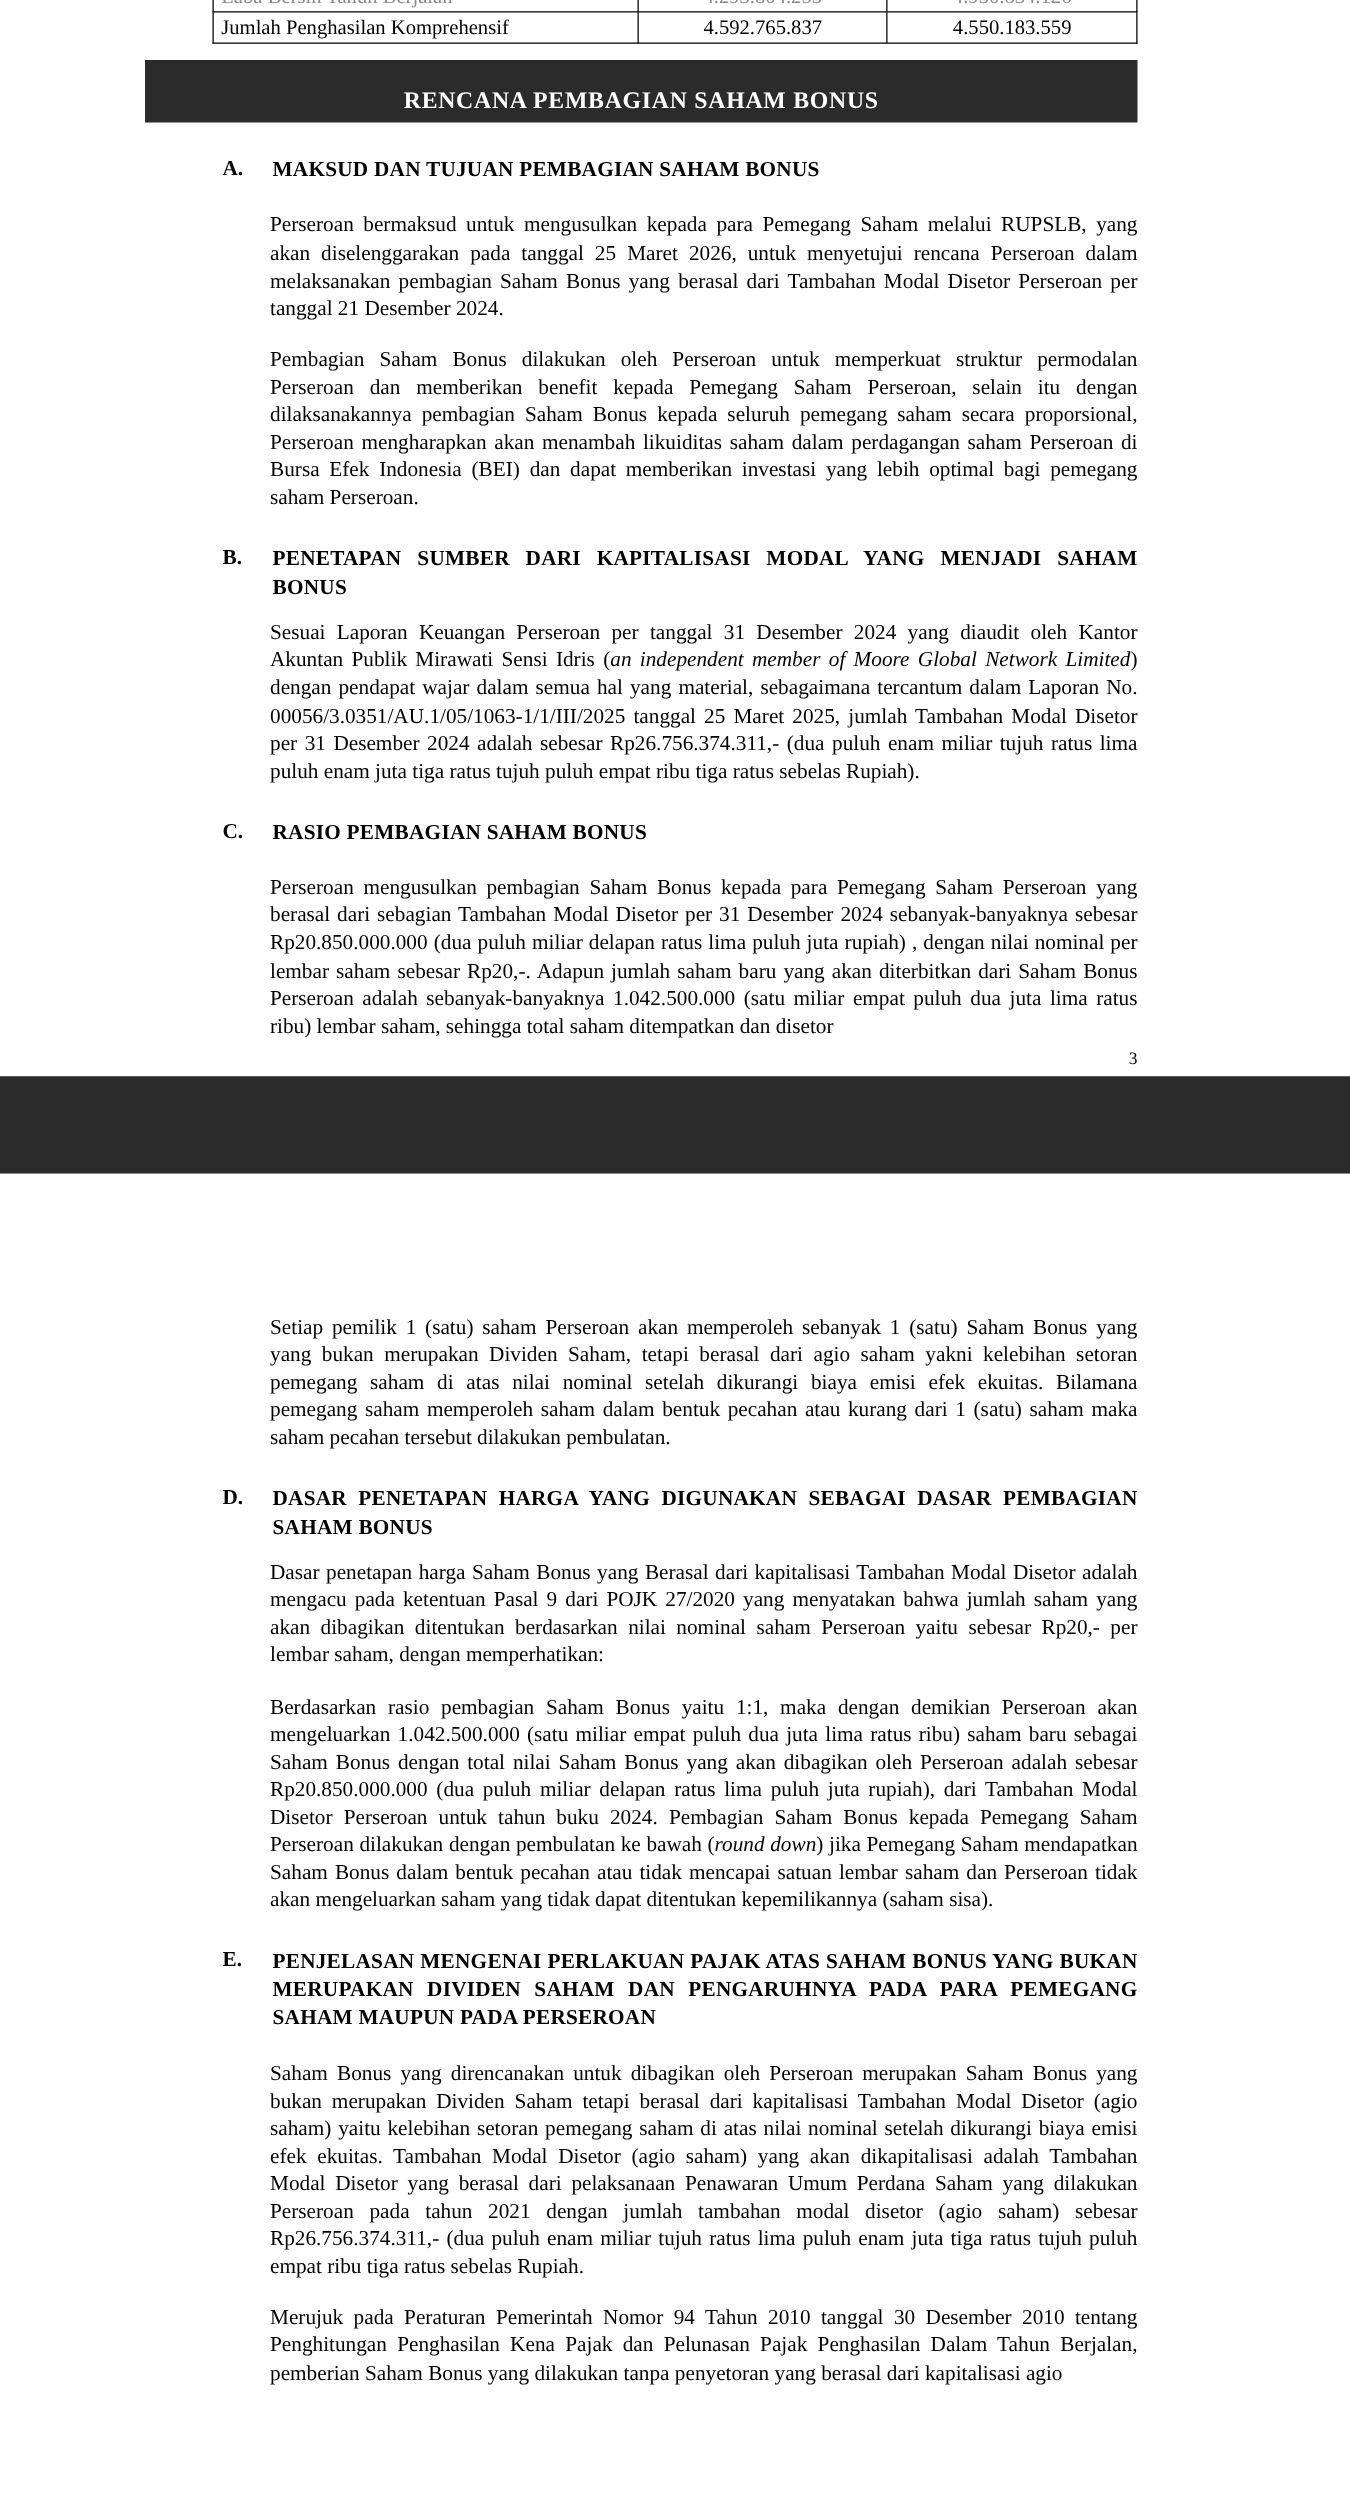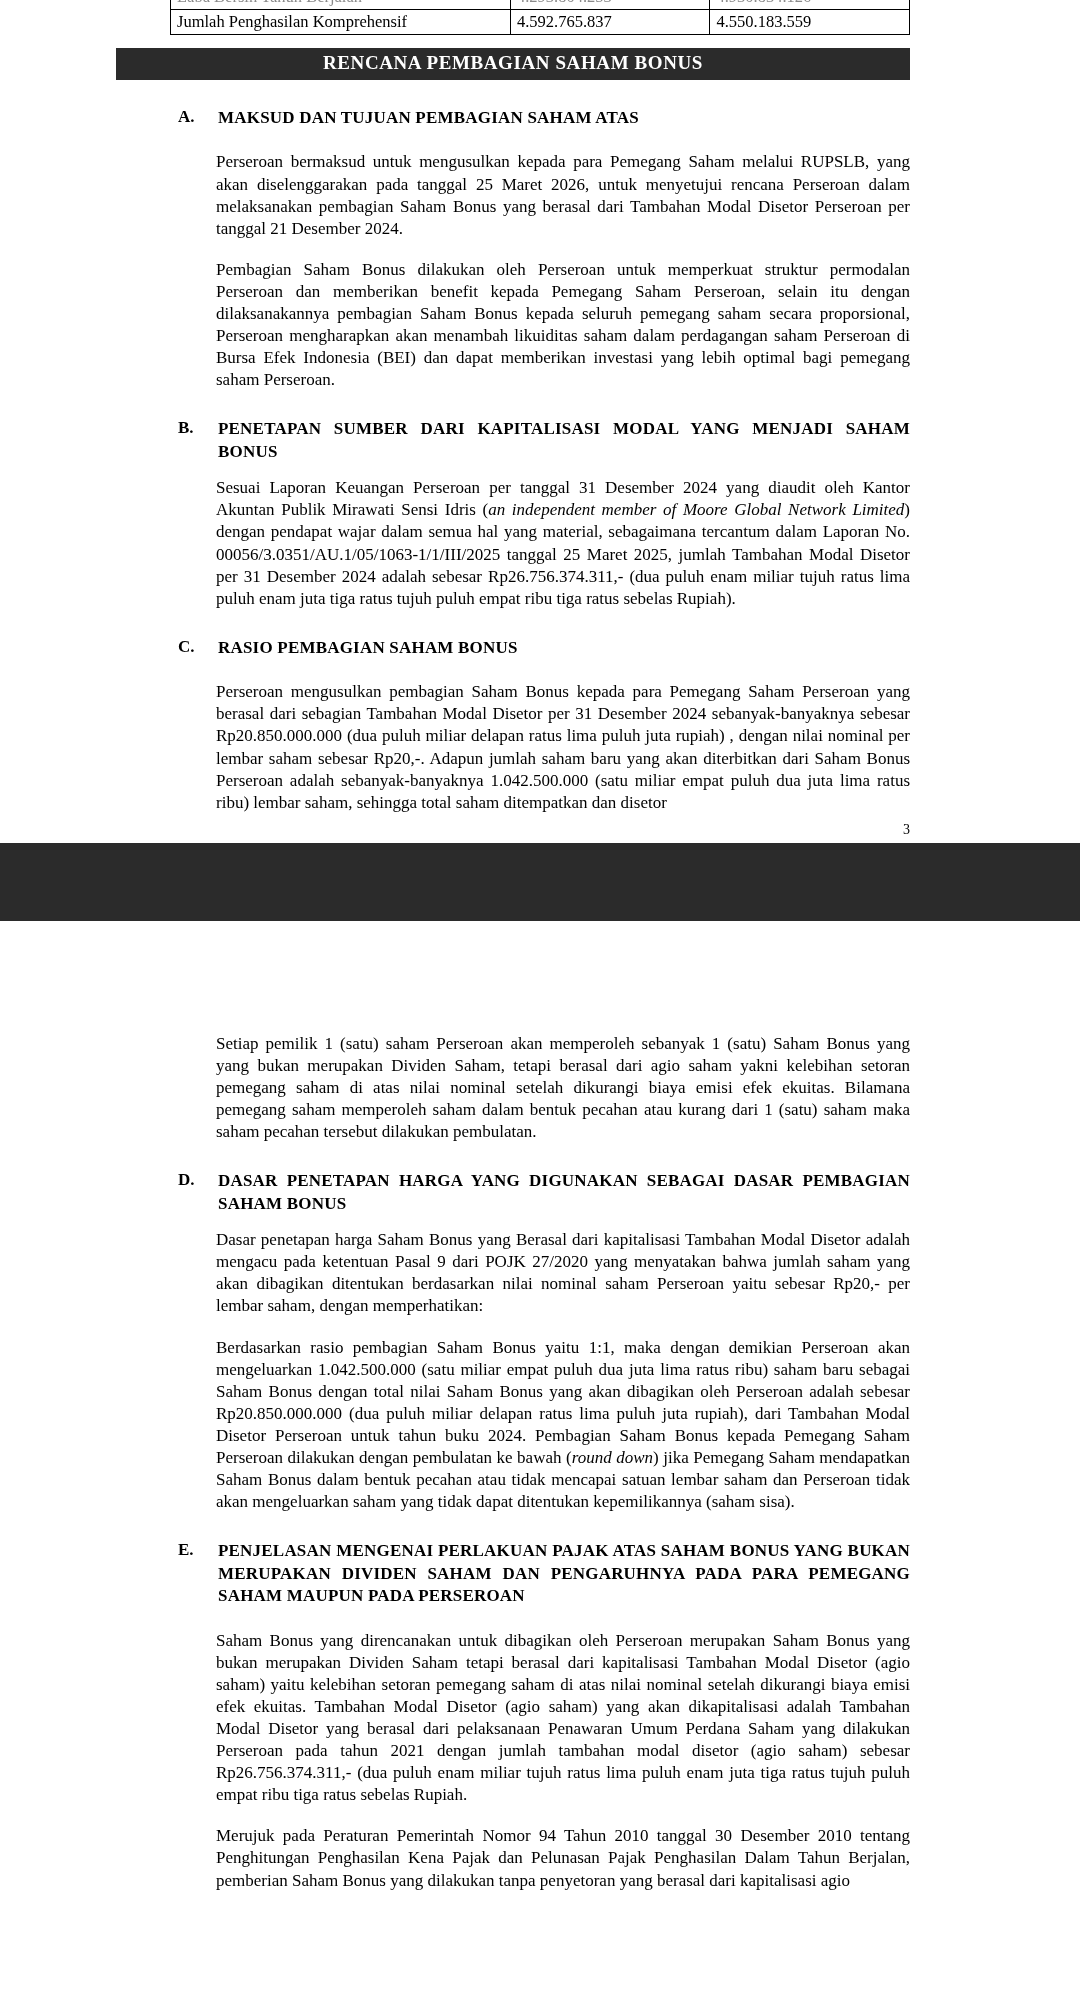--- a/index.html
+++ b/index.html
@@ -35,34 +35,34 @@
   }
   table.fin tr.clipped td {
     height: 9px;
     padding: 0 6px;
     overflow: hidden;
     line-height: 9px;
     color: #8a8a8a;
     border-top: none;
   }
   td.c-label { width: 46%; text-align: left; margin-left: 40px; }
-  td.c-num { text-align: left; width: 27%; margin-top: 32px; }
+  td.c-num { text-align: center; width: 27%; margin-top: 32px; }
   .clip-num { position: relative; top: -8px; }
   .clip-lbl { position: relative; top: -8px; }
 
   
   .banner {
     margin: 13px 170px 0 116px;
     background: #2b2b2b;
     color: #ffffff;
     text-align: center;
     font-weight: bold;
     font-size: 19px;
     letter-spacing: 0.6px;
-    padding: 4px 0 6px 0;
+    padding: 22px 0 6px 0;
   }
   
   .content {
     padding: 0 170px 0 170px;
   }
   .sec {
     display: flex;
     margin-top: 27px;
   }
   .sec .letter {
@@ -126,21 +126,21 @@
     </tbody>
       </table>
   </div>
 
   <div class="banner">RENCANA PEMBAGIAN SAHAM BONUS</div>
 
   <div class="content">
 
     <div class="sec">
       <div class="letter">A.</div>
-      <div class="heading">MAKSUD DAN TUJUAN PEMBAGIAN SAHAM ATAS</div>
+      <div class="heading">MAKSUD DAN TUJUAN PEMBAGIAN SAHAM BONUS</div>
     </div>
     <p class="body gap-lg">Perseroan bermaksud untuk mengusulkan kepada para Pemegang Saham melalui RUPSLB, yang akan diselenggarakan pada tanggal 25 Maret 2026, untuk menyetujui rencana Perseroan dalam melaksanakan pembagian Saham Bonus yang berasal dari Tambahan Modal Disetor Perseroan per tanggal 21 Desember 2024.</p>
     <p class="body">Pembagian Saham Bonus dilakukan oleh Perseroan untuk memperkuat struktur permodalan Perseroan dan memberikan benefit kepada Pemegang Saham Perseroan, selain itu dengan dilaksanakannya pembagian Saham Bonus kepada seluruh pemegang saham secara proporsional, Perseroan mengharapkan akan menambah likuiditas saham dalam perdagangan saham Perseroan di Bursa Efek Indonesia (BEI) dan dapat memberikan investasi yang lebih optimal bagi pemegang saham Perseroan.</p>
 
     <div class="sec">
       <div class="letter">B.</div>
       <div class="heading">PENETAPAN SUMBER DARI KAPITALISASI MODAL YANG MENJADI SAHAM BONUS</div>
     </div>
     <p class="body gap-sm"><span>Sesuai Laporan Keuangan Perseroan per tanggal 31 Desember 2024 yang diaudit oleh Kantor Akuntan Publik Mirawati Sensi Idris (</span><span class="italic">an independent member of Moore Global Network Limited</span><span>) dengan pendapat wajar dalam semua hal yang material, sebagaimana tercantum dalam Laporan No. 00056/3.0351/AU.1/05/1063-1/1/III/2025 tanggal 25 Maret 2025, jumlah Tambahan Modal Disetor per 31 Desember 2024 adalah sebesar Rp26.756.374.311,- (dua puluh enam miliar tujuh ratus lima puluh enam juta tiga ratus tujuh puluh empat ribu tiga ratus sebelas Rupiah).</span></p>
 

